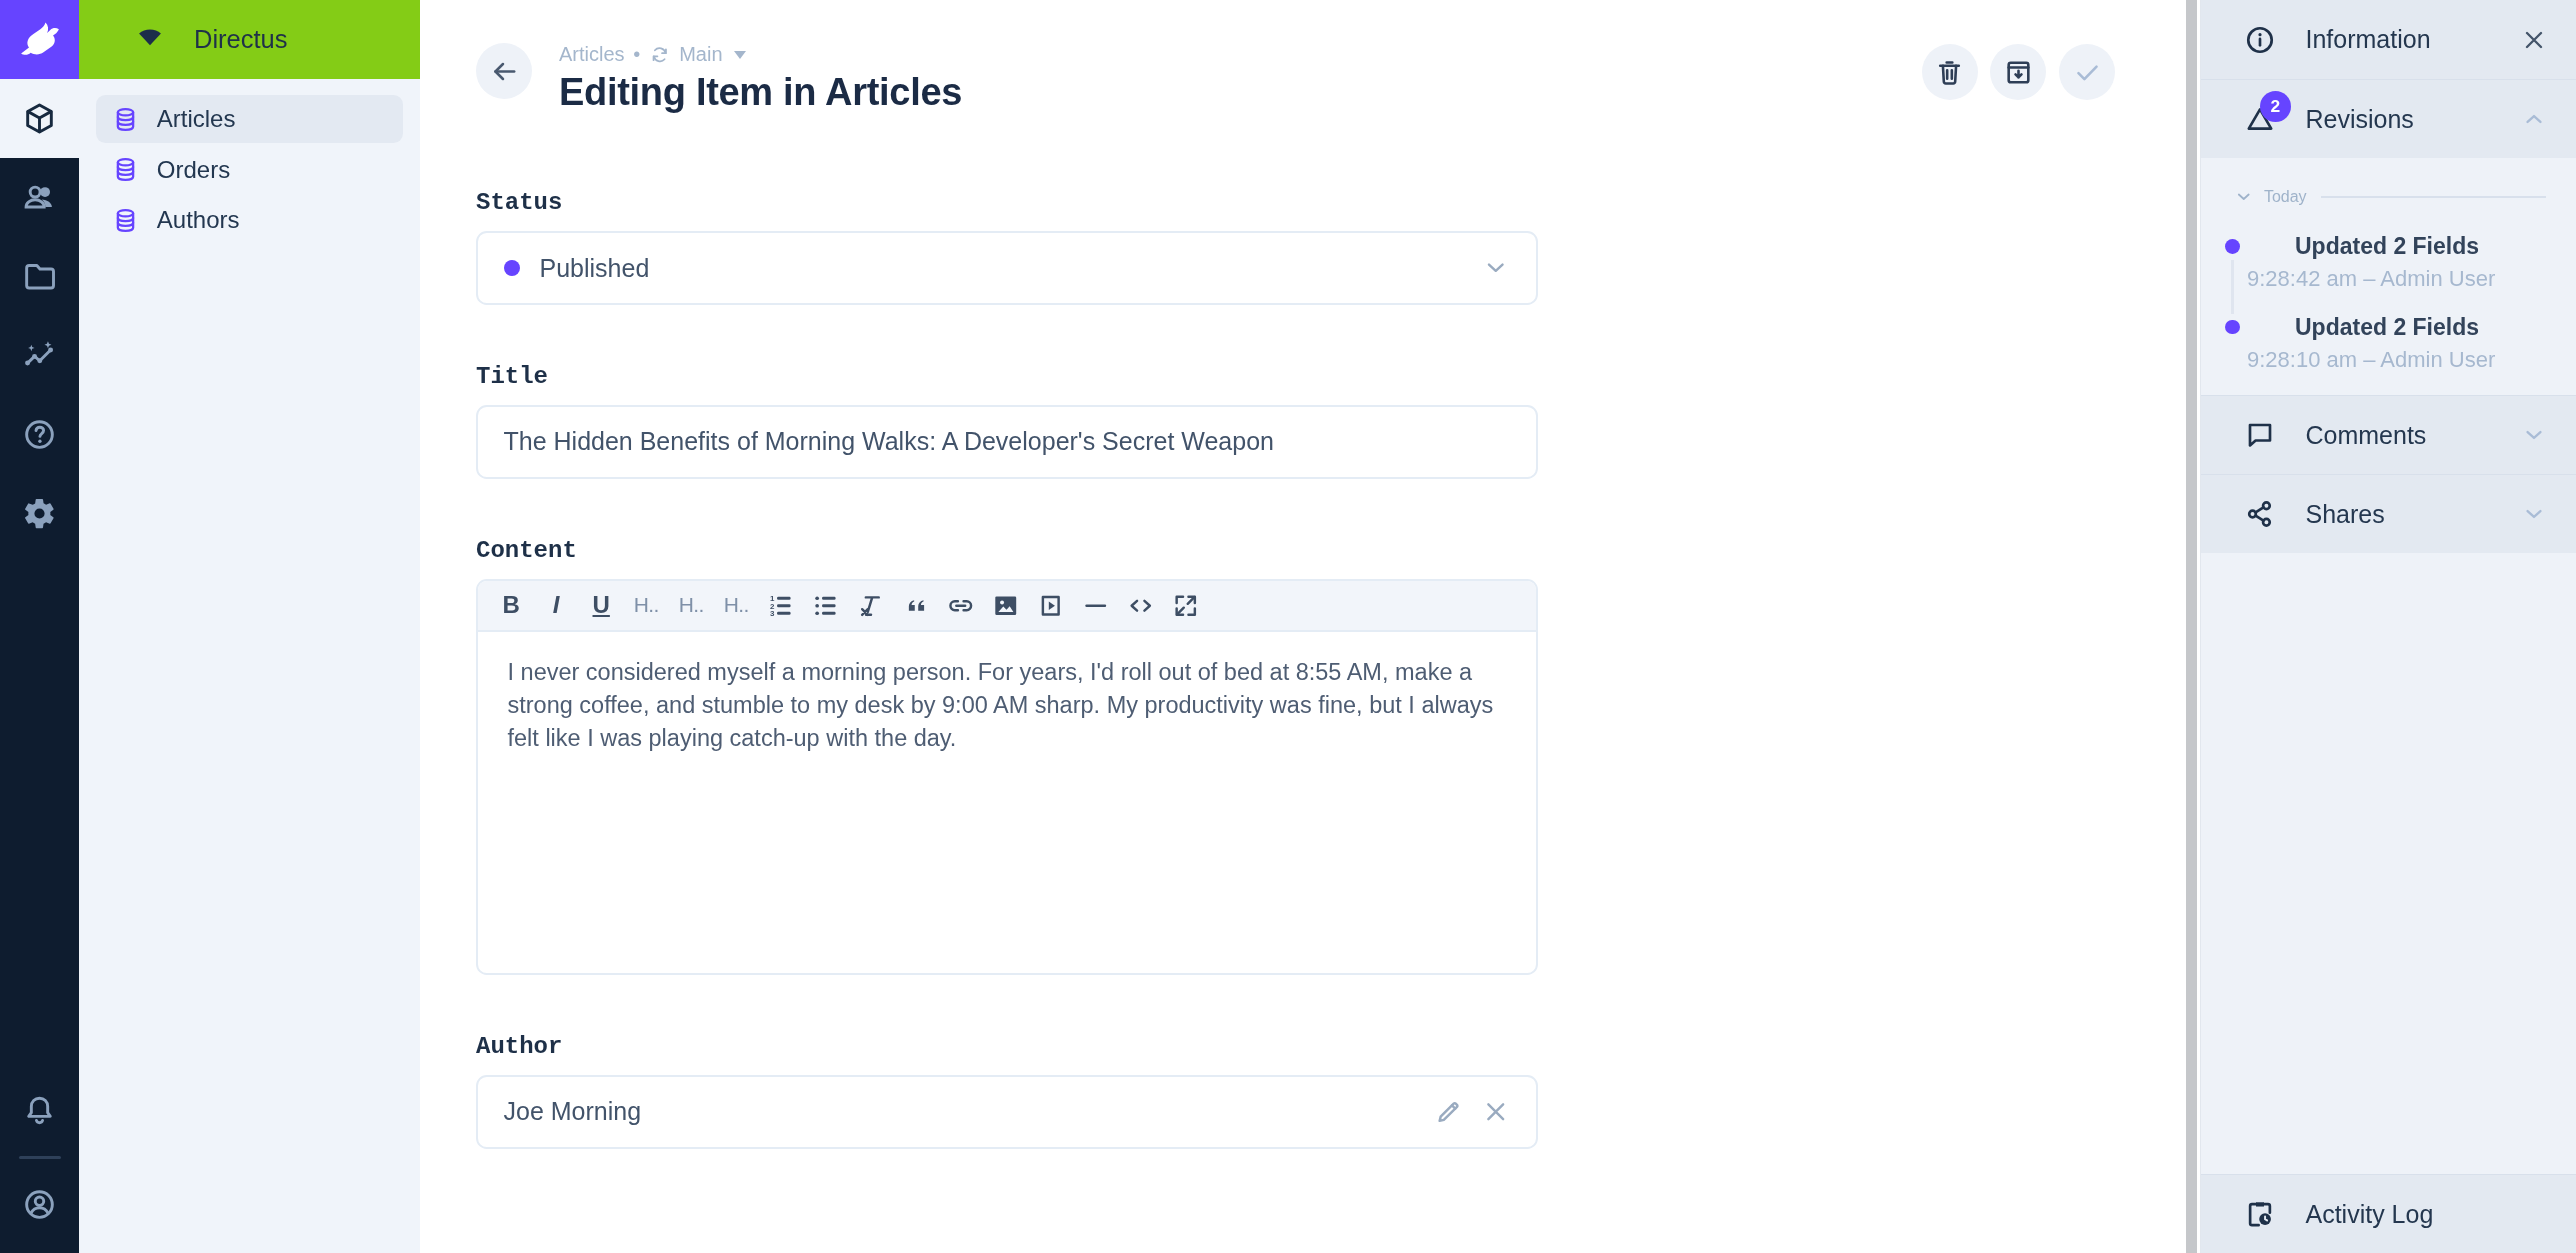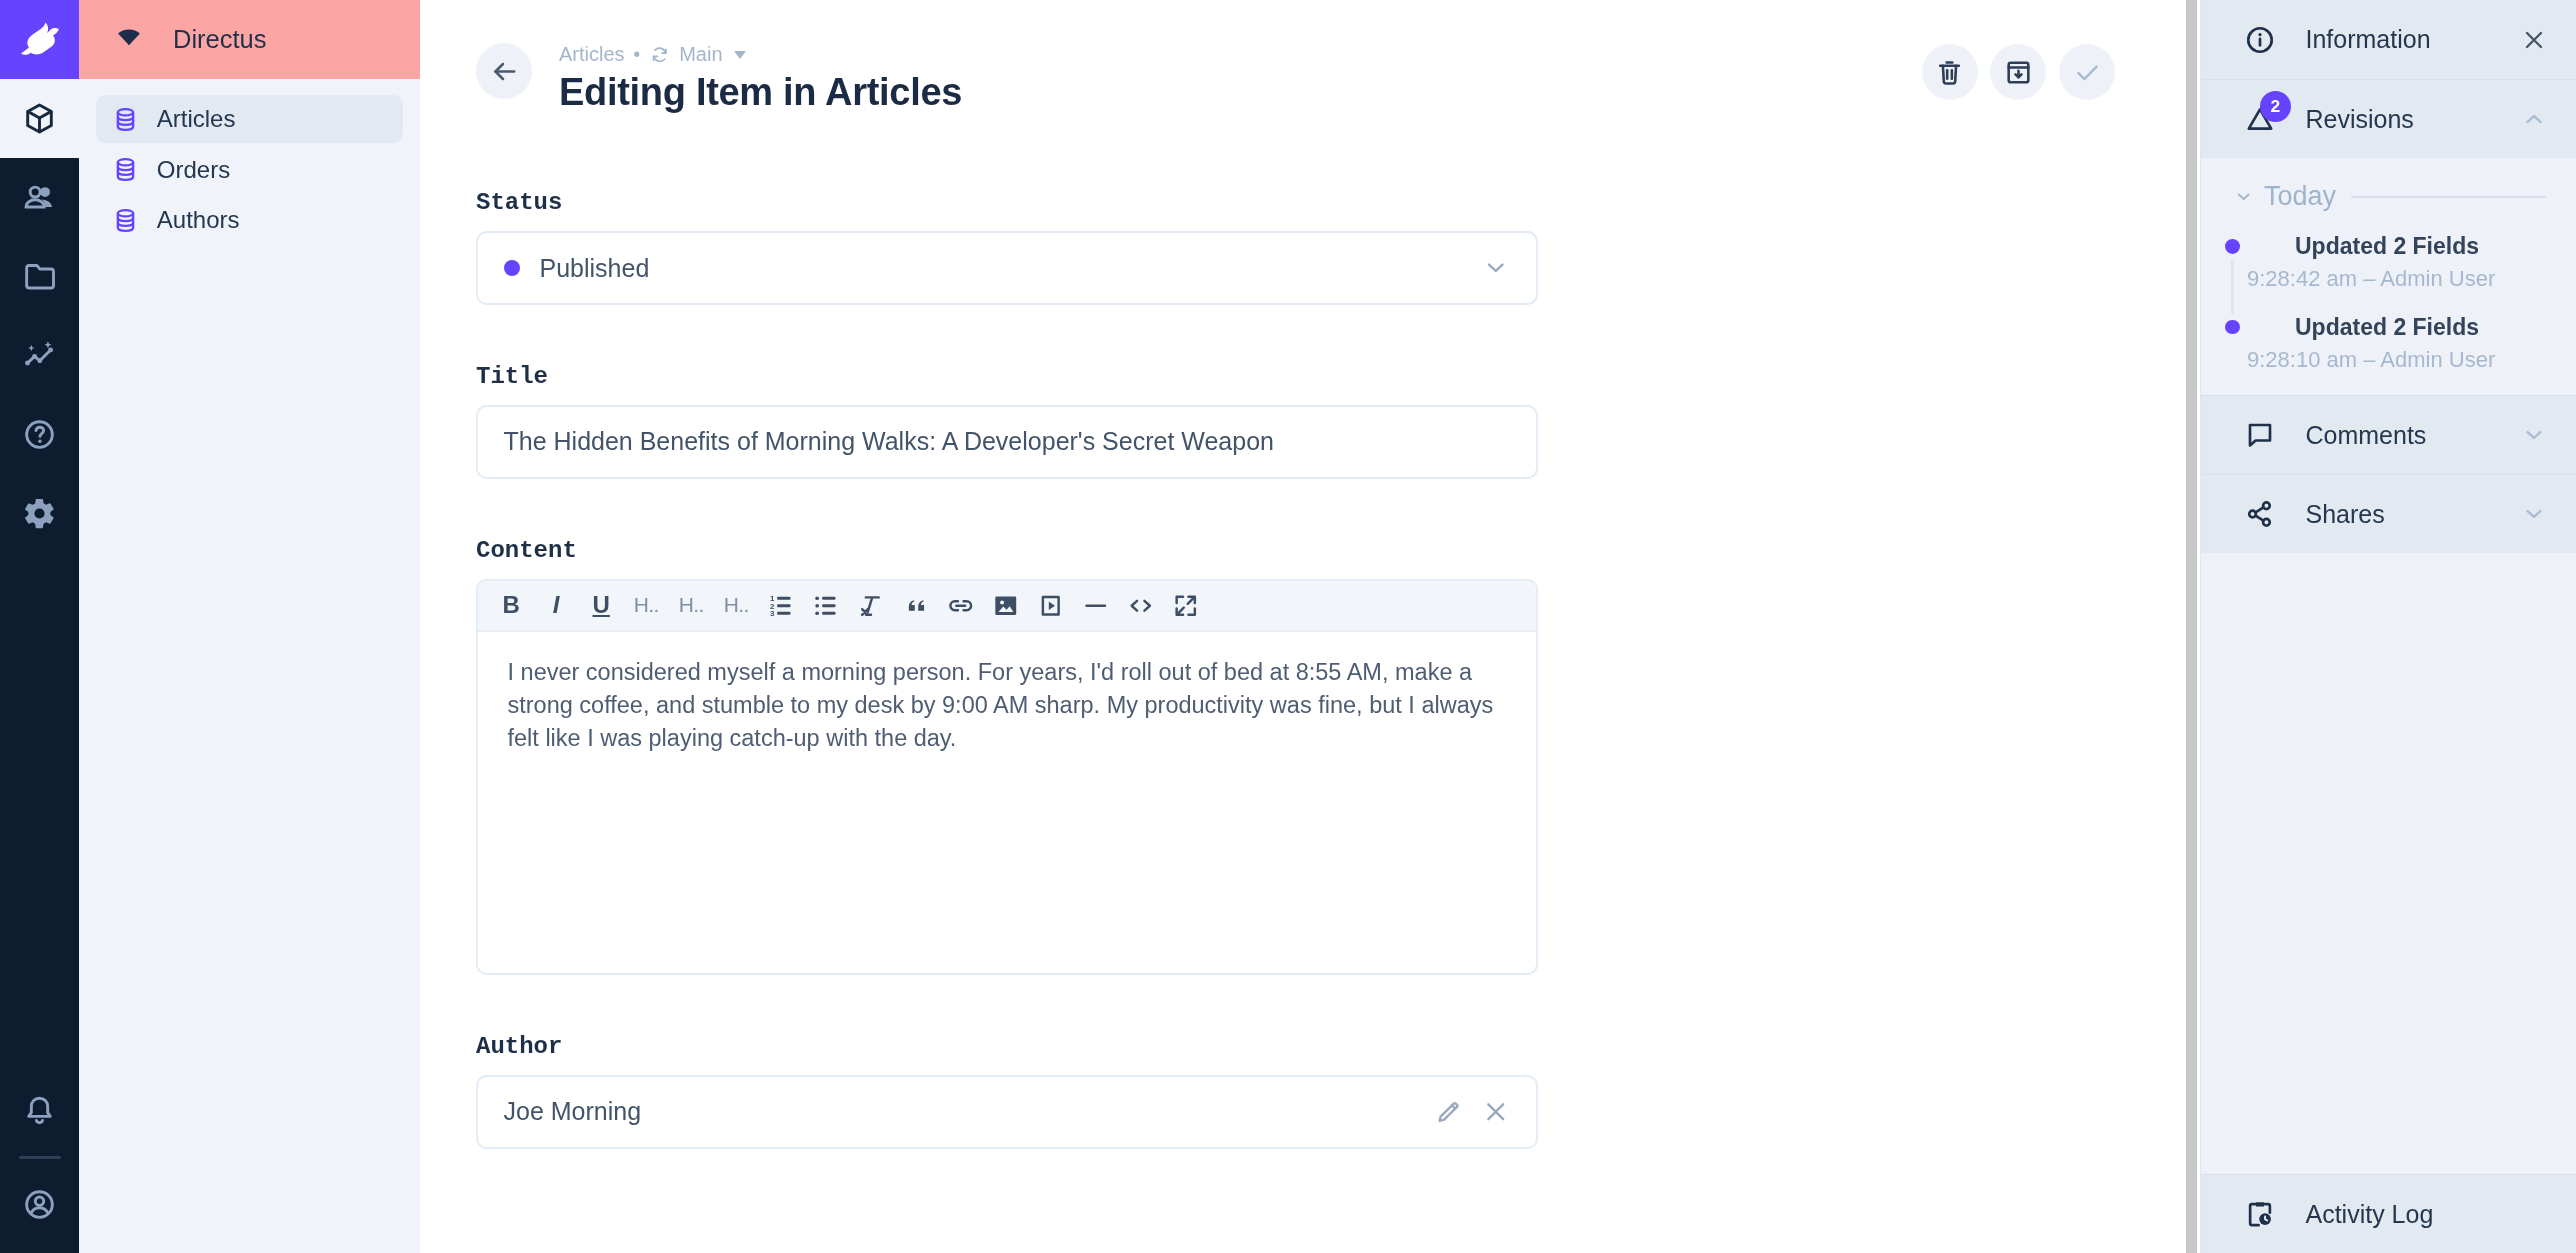--- a/index.html
+++ b/index.html
@@ -19,21 +19,21 @@
   .mtile svg { width:35px; height:35px; }
   .mtile.logo { background:#6644ff; }
   .mtile.logo svg { width:44px; height:44px; }
   .mtile.active { background:#f0f4fa; color:#17293f; }
   .mspacer { flex:1; }
   .mdivider { width:42px; height:3.4px; border-radius:2px; background:#2e4059; margin:5.4px 0; }
   .mbottom { margin-bottom:9.4px; display:flex; flex-direction:column; align-items:center; }
 
   
   .nav-panel { width:341px; flex-shrink:0; background:#f0f4fa; }
-  .project-row { height:79px; background:#fca5a5; display:flex; align-items:center; padding-left:34px; gap:28px; cursor:pointer; }
+  .project-row { height:79px; background:#84cc16; display:flex; align-items:center; padding-left:55px; gap:28px; cursor:pointer; }
   .project-row svg { width:32px; height:32px; }
   .project-name { font-size:25.5px; font-weight:500; color:#1f3149; }
   .nav-list { list-style:none; margin:16px 17.4px 0 17.4px; }
   .nav-item { height:48px; border-radius:9.4px; display:flex; align-items:center; padding-left:16px; gap:17.4px; margin-bottom:2.7px; cursor:pointer; }
   .nav-item.active { background:#e3e9f2; }
   .nav-item svg { width:27px; height:27px; color:#6644ff; }
   .nav-label { font-size:24px; font-weight:500; color:#233750; }
 
   
   .main { flex:1; background:#fff; position:relative; padding-left:56px; }
@@ -77,21 +77,21 @@
   .sb-header svg.lead { width:32px; height:32px; color:#1f3149; flex-shrink:0; }
   .sb-title { font-size:25px; font-weight:500; color:#24374f; }
   .sb-trail { margin-left:auto; color:#a9bcd6; }
   .sb-trail svg { width:28px; height:28px; }
   .sb-trail.dark { color:#44546a; }
   .sb-border-top { border-top:1.3px solid #d8e0eb; }
   .rev-icon-wrap { position:relative; flex-shrink:0; }
   .badge { position:absolute; top:-12px; right:-14.8px; width:31px; height:31px; border-radius:50%; background:#6644ff; color:#fff; font-size:17.4px; font-weight:700; display:flex; align-items:center; justify-content:center; }
 
   .revisions-body { height:237px; flex-shrink:0; position:relative; padding-top:24px; }
-  .today-row { display:flex; align-items:center; padding:0 30px 0 32px; color:#9fb3ca; font-size:27px; font-weight:500; height:29.5px; cursor:pointer; }
+  .today-row { display:flex; align-items:center; padding:0 30px 0 32px; color:#9fb3ca; font-size:16px; font-weight:500; height:29.5px; cursor:pointer; }
   .today-row svg { width:21.5px; height:21.5px; margin-right:9.4px; }
   .today-line { flex:1; height:2px; background:#d8e0ec; margin-left:14.8px; }
   .rev-entry { position:relative; padding-left:46px; margin-top:21.5px; cursor:pointer; }
   .rev-entry .rev-dot { position:absolute; left:24px; top:6px; width:14.8px; height:14.8px; border-radius:50%; background:#6644ff; }
   .rev-title { font-size:23px; font-weight:700; color:#32435a;margin-left:48px; }
   .rev-meta { font-size:22px; color:#a6b8cf; margin-top:6px; }
   .rev-connector { position:absolute; left:30px; top:102px; width:2.7px; height:54px; background:#dfe5ef; }
   .sb-fill { flex:1; background:#eef2f8; }
 
   

